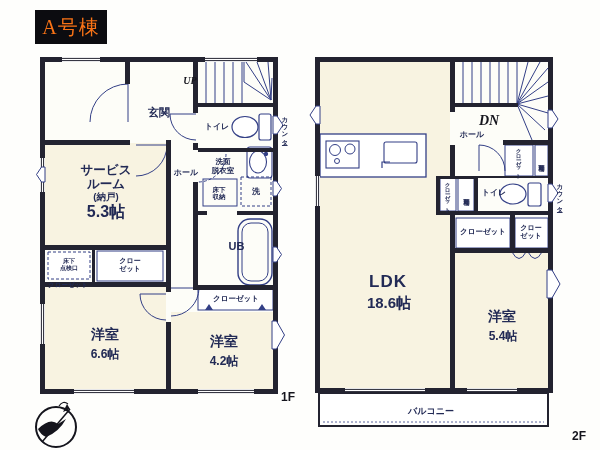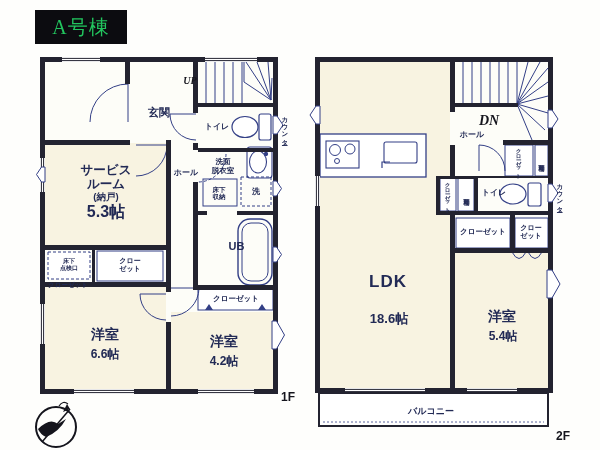--- a/index.html
+++ b/index.html
@@ -3,22 +3,22 @@
 <meta charset="utf-8">
 <style>
   html,body{margin:0;padding:0;background:#e8e8e4;}
   #canvas{position:relative;width:600px;height:450px;background:#fefefc;overflow:hidden;
           font-family:"Liberation Sans","DejaVu Sans",sans-serif;}
   #plan-svg{position:absolute;left:0;top:0;}
   .lbl{position:absolute;transform:translate(-50%,-50%);color:#222a55;white-space:nowrap;
        text-align:center;line-height:1.15;font-weight:700;}
   .v{writing-mode:vertical-rl;text-orientation:upright;letter-spacing:0;}
   .stack{display:flex;flex-direction:column;}
-  .title-box{position:absolute;left:35px;top:10px;width:92px;height:34px;background:#0c0c10;
-       color:#22c55e;display:flex;align-items:center;justify-content:center;
+  .title-box{position:absolute;left:35px;top:10px;width:72px;height:34px;background:#0c0c10;
+       color:#f97316;display:flex;align-items:center;justify-content:center;
        font-family:"Liberation Serif","DejaVu Serif",serif;font-size:20px;letter-spacing:1px;}
   .serifit{font-family:"Liberation Serif","DejaVu Serif",serif;font-style:italic;}
   .floorlbl{color:#15151d;font-size:12px;font-weight:700;}
 </style>
 </head>
 <body>
 
 <div id="canvas">
 
   <svg id="plan-svg" width="600" height="450" viewBox="0 0 600 450">
@@ -280,19 +280,19 @@
   <div class="lbl v" style="left:448px;top:194px;font-size:5.5px;">クローゼット</div>
   <div class="lbl v" style="left:466px;top:194px;font-size:6px;">可動棚</div>
   <div class="lbl" style="left:494px;top:193px;font-size:8px;">トイレ</div>
   <div class="lbl v" style="left:560px;top:194px;font-size:6.5px;">カウンター</div>
   <div class="lbl" style="left:483px;top:232px;font-size:7.5px;">クローゼット</div>
   <div class="lbl stack" style="left:531px;top:232px;font-size:7px;">
     <span>クロー</span>
     <span>ゼット</span>
   </div>
   <div class="lbl" style="left:388px;top:282px;font-size:17px;letter-spacing:1px;">LDK</div>
-  <div class="lbl" style="left:389px;top:319px;font-size:13px;">18.6帖</div>
+  <div class="lbl" style="left:389px;top:303px;font-size:15px;">18.6帖</div>
   <div class="lbl" style="left:502px;top:316px;font-size:14px;">洋室</div>
   <div class="lbl" style="left:503px;top:337px;font-size:12px;">5.4帖</div>
   <div class="lbl" style="left:431px;top:411px;font-size:9px;">バルコニー</div>
-  <div class="lbl floorlbl" style="left:563px;top:437px;">2F</div>
+  <div class="lbl floorlbl" style="left:579px;top:437px;">2F</div>
 
 </div>
 
 </body></html>

